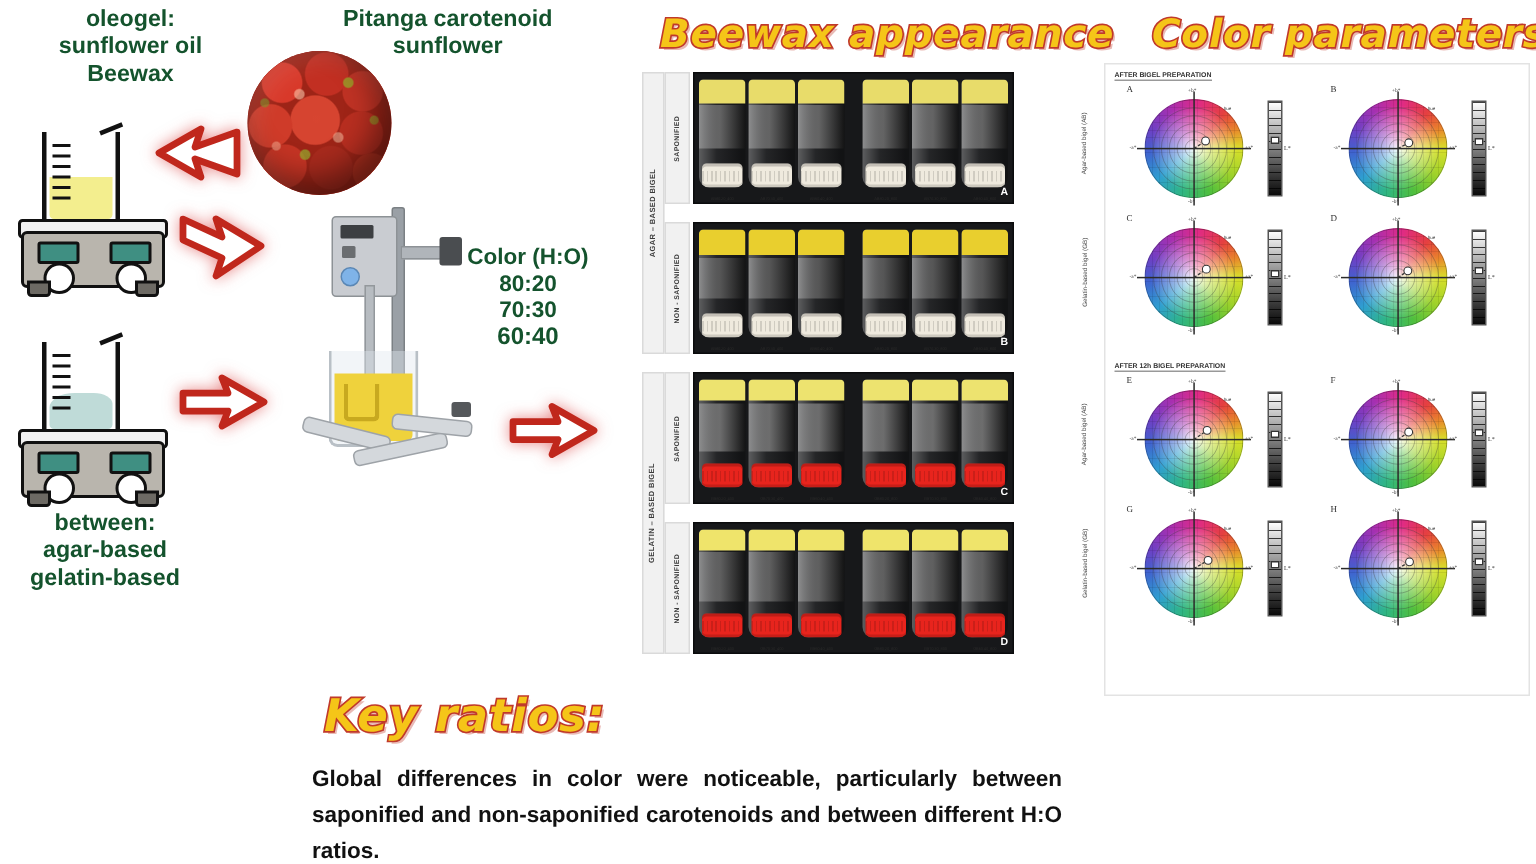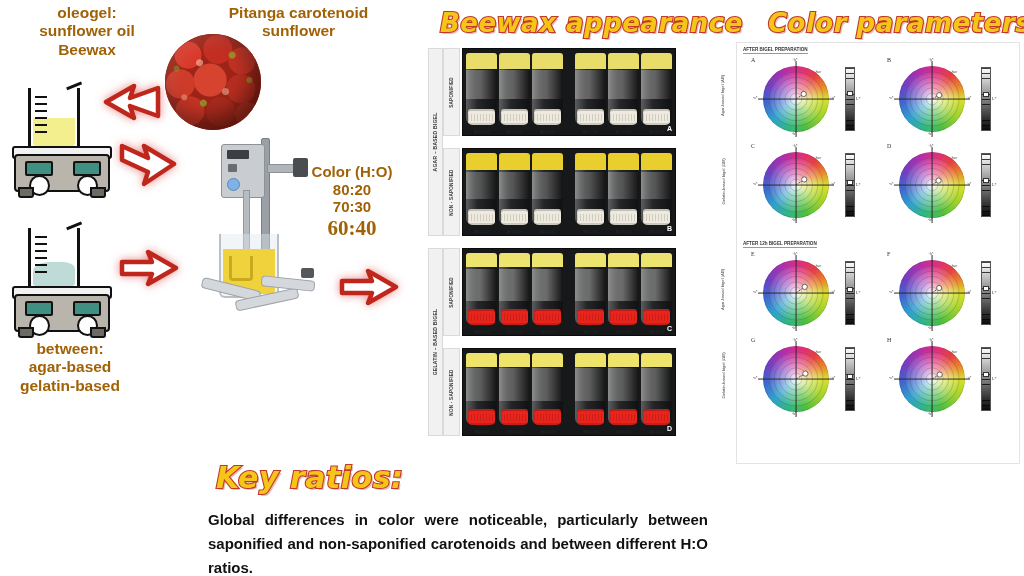--- a/index.html
+++ b/index.html
@@ -1,21 +1,21 @@
 <!DOCTYPE html>
 <html><head>
 <meta charset="utf-8">
 <style>
   html,body{margin:0;padding:0;background:#ffffff;}
   body{width:1024px;height:576px;overflow:hidden;font-family:"Liberation Sans",sans-serif;position:relative;}
 
   .abs{position:absolute;}
 
   
-  .bodytxt{font-weight:bold;color:#a16207;text-align:center;line-height:1.18;}
+  .bodytxt{font-weight:bold;color:#14532d;text-align:center;line-height:1.18;}
 
   
   .fancy{
     font-family:"DejaVu Sans",sans-serif;
     font-weight:bold;font-style:italic;
     color:#F5C518;
     letter-spacing:.5px;
     -webkit-text-stroke:2.2px #C0392B;
     paint-order:stroke fill;
     text-shadow:2px 2px 0 rgba(192,57,43,.35);
@@ -209,21 +209,21 @@
   <div class="leg" style="left:-4px;top:146px;width:58px;transform:rotate(14deg);"></div>
   <div class="leg" style="left:30px;top:156px;width:62px;transform:rotate(-12deg);"></div>
   <div class="leg" style="left:56px;top:140px;width:52px;transform:rotate(6deg);"></div>
   <div class="knobr"></div>
 </div>
 
 <div class="abs bodytxt" style="left:296px;top:163px;width:112px;">
   <div style="font-size:15px;">Color (H:O)</div>
   <div style="font-size:15px;">80:20</div>
   <div style="font-size:15px;">70:30</div>
-  <div style="font-size:21px;font-family:Liberation Serif, serif;">60:40</div>
+  <div style="font-size:16px;">60:40</div>
 </div>
 
 <svg class="arrow" style="left:100px;top:82px;" width="62" height="40" viewBox="0 0 62 40">
   <path d="M58 6 L30 16 L34 4 L6 20 L34 36 L30 24 L58 34 Z" fill="#fff" stroke="#C0271C" stroke-width="4.5" stroke-linejoin="round"></path>
 </svg>
 <svg class="arrow" style="left:118px;top:140px;" width="62" height="52" viewBox="0 0 62 52">
   <path d="M4 6 L30 18 L26 6 L56 24 L26 44 L30 32 L4 20 Z" fill="#fff" stroke="#C0271C" stroke-width="4.5" stroke-linejoin="round"></path>
 </svg>
 <svg class="arrow" style="left:118px;top:248px;" width="62" height="40" viewBox="0 0 62 40">
   <path d="M4 14 L34 14 L30 4 L58 20 L30 36 L34 26 L4 26 Z" fill="#fff" stroke="#C0271C" stroke-width="4.5" stroke-linejoin="round"></path>

